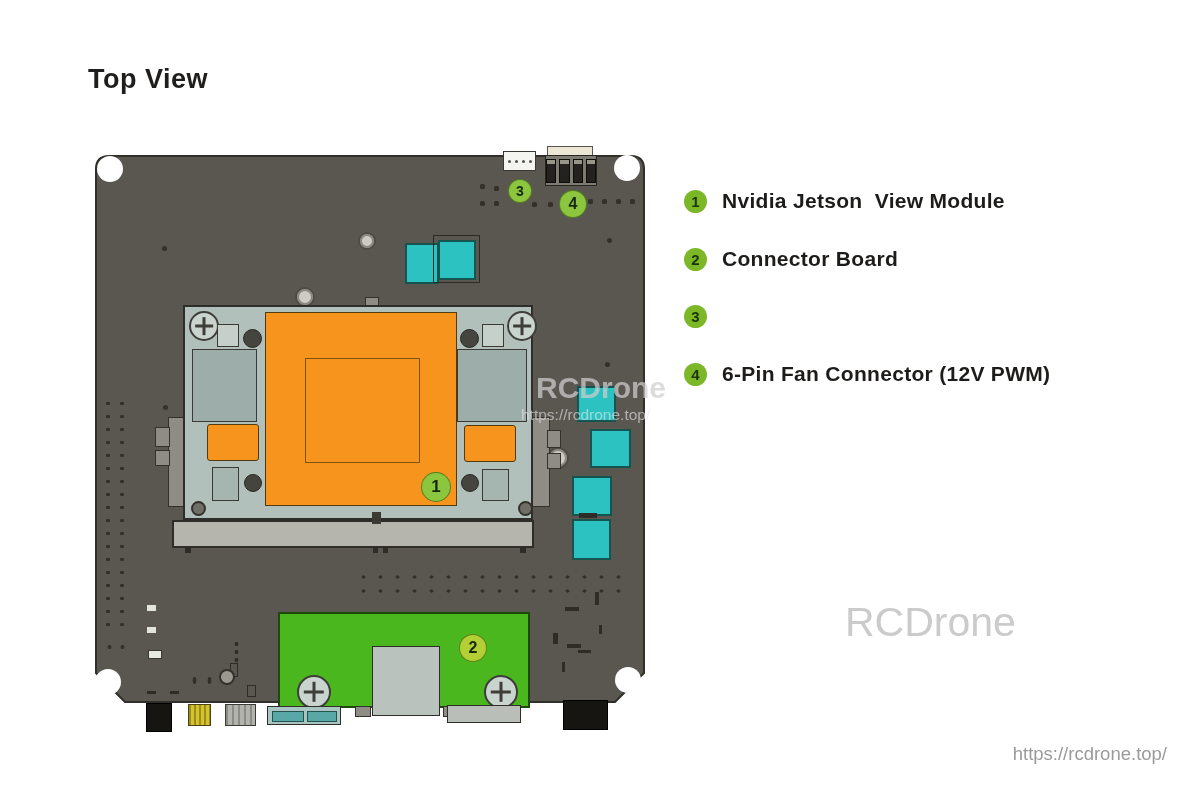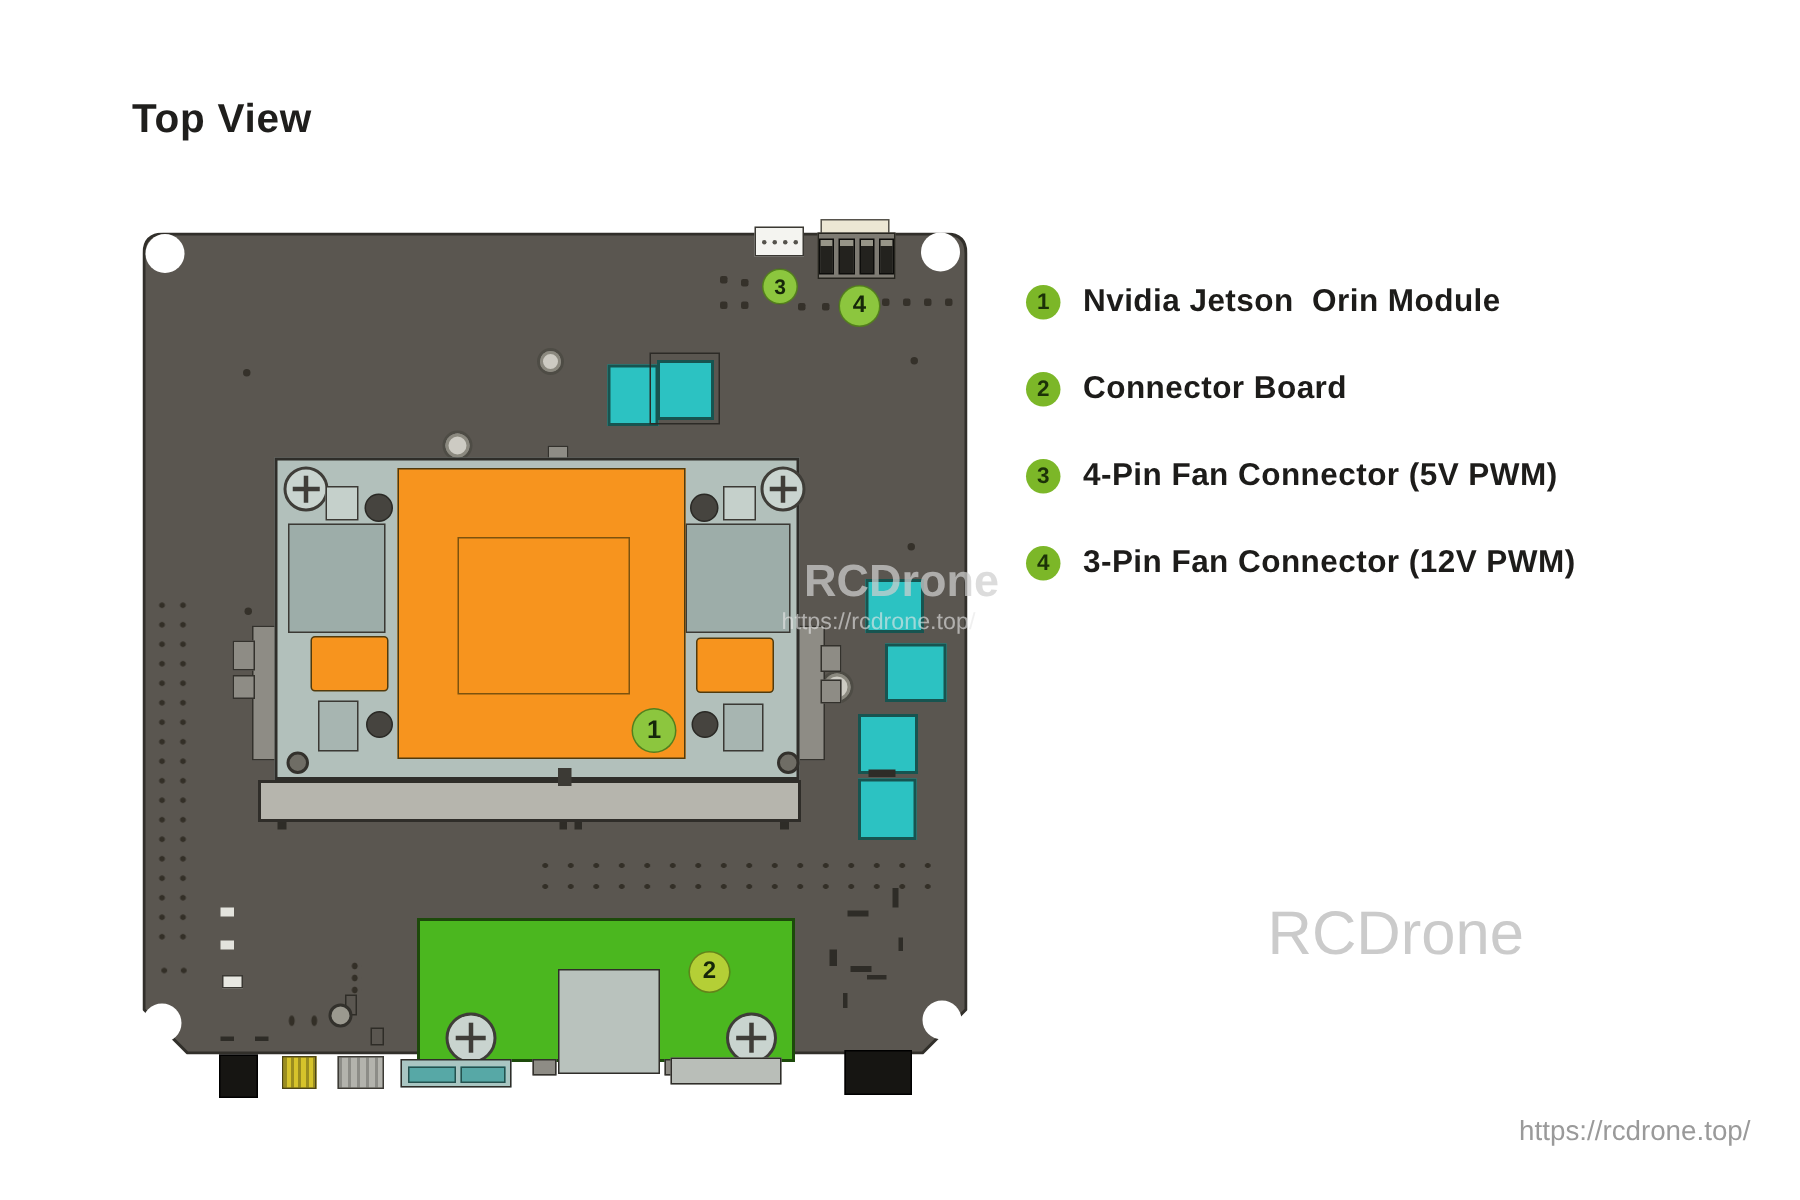--- a/index.html
+++ b/index.html
@@ -214,33 +214,32 @@
     <div class="dash" style="left:52px;top:536px;width:9px;height:3px;"></div>
     <div class="dash" style="left:75px;top:536px;width:9px;height:3px;"></div>
 
     <div class="callout" style="left:413px;top:24px;width:22px;height:22px;font-size:14px;">3</div>
     <div class="callout" style="left:464px;top:35px;width:26px;height:26px;font-size:16px;">4</div>
   </div>
 
   <div class="legend">
     <div class="legend-item">
       <span class="badge">1</span>
-      <span class="legend-label">Nvidia Jetson  Orin Module</span>
+      <span class="legend-label">Nvidia Jetson  View Module</span>
     </div>
     <div class="legend-item">
       <span class="badge">2</span>
       <span class="legend-label">Connector Board</span>
     </div>
     <div class="legend-item">
       <span class="badge">3</span>
-      <span class="legend-label">4-Pin Fan Connector (5V PWM)</span>
     </div>
     <div class="legend-item">
       <span class="badge">4</span>
-      <span class="legend-label">3-Pin Fan Connector (12V PWM)</span>
+      <span class="legend-label">6-Pin Fan Connector (12V PWM)</span>
     </div>
   </div>
 
   <div class="wm-board-brand">RCDrone</div>
   <div class="wm-board-url">https://rcdrone.top/</div>
   <div class="wm-corner-brand">RCDrone</div>
   <div class="wm-corner-url">https://rcdrone.top/</div>
 
 </div>
 

